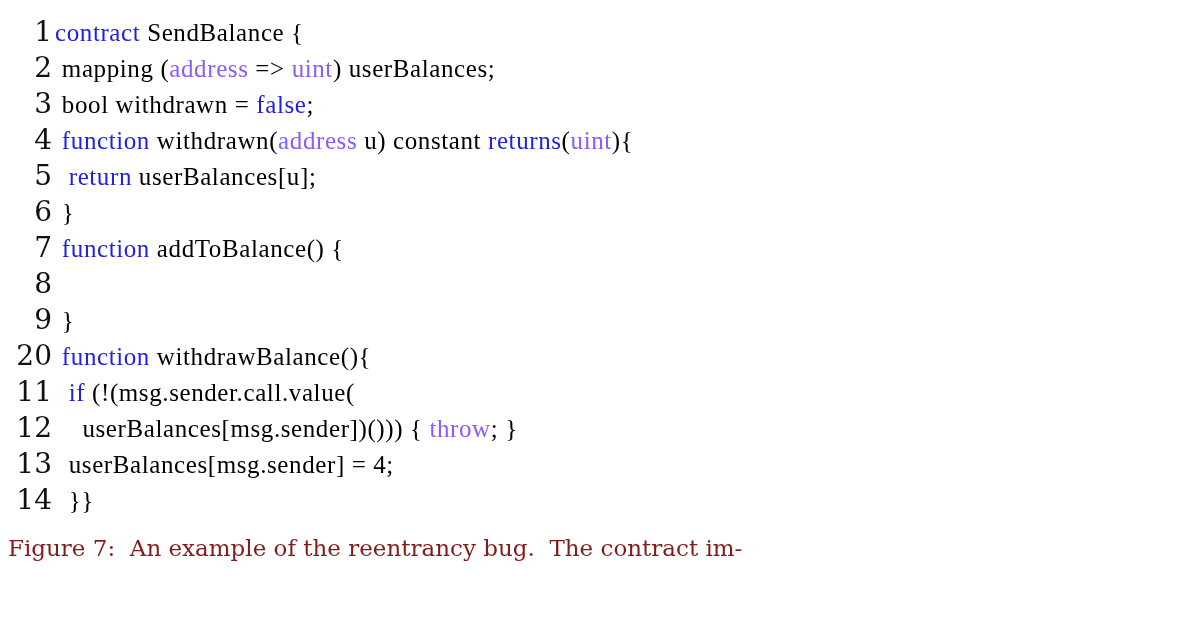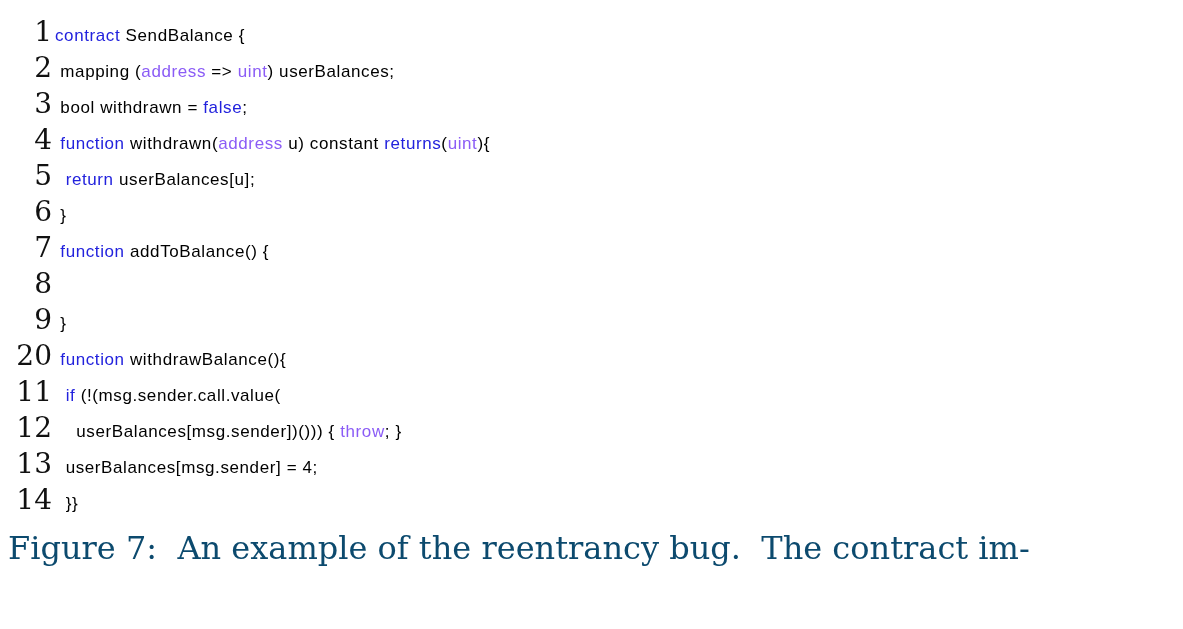--- a/index.html
+++ b/index.html
@@ -43,41 +43,41 @@
     text-align: right;
     font-family: "DejaVu Serif", serif;
     font-size: 28px;
     line-height: 36px;
     color: #111111;
     -webkit-font-smoothing: antialiased;
   }
 
   .code {
     flex: 0 0 auto;
-    font-family: Liberation Sans, sans-serif;
-    font-size: 17px;
+    font-family: Liberation Serif, serif;
+    font-size: 25px;
     line-height: 36px;
     letter-spacing: 0.6px;
     color: #000000;
     white-space: pre;
     padding-left: 3px;
   }
 
   .kw      { color: #2222dd; }   
   .type    { color: #8b5cf6; }   
   .plain   { color: #000000; }
 
   
   .caption {
     margin: 9px 0 0 0;
     padding: 0 6px 0 8px;
     font-family: "DejaVu Serif", serif;
-    font-size: 32px;
+    font-size: 23px;
     line-height: 42px;
-    color: #0c4a6e;
+    color: #7f1d1d;
     width: 1160px;
     box-sizing: border-box;
   }
   .caption-line {
     white-space: pre;
     display: block;
   }
 </style>
 </head>
 <body>

